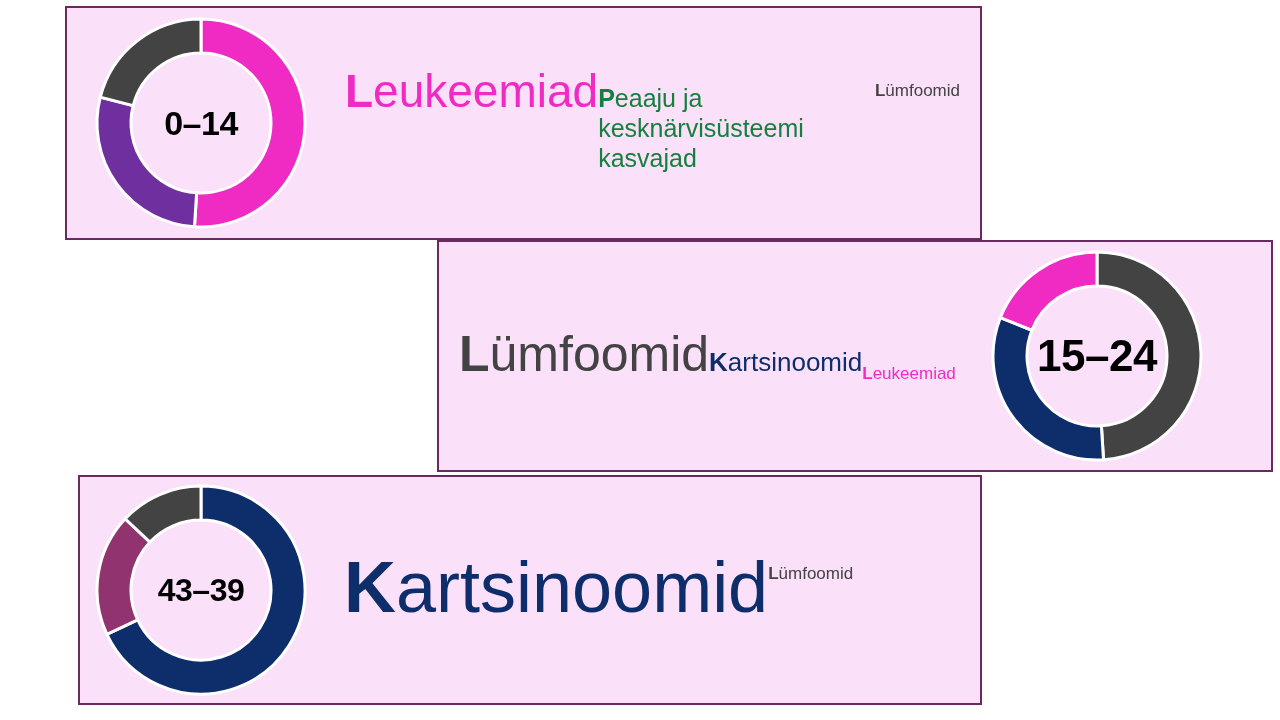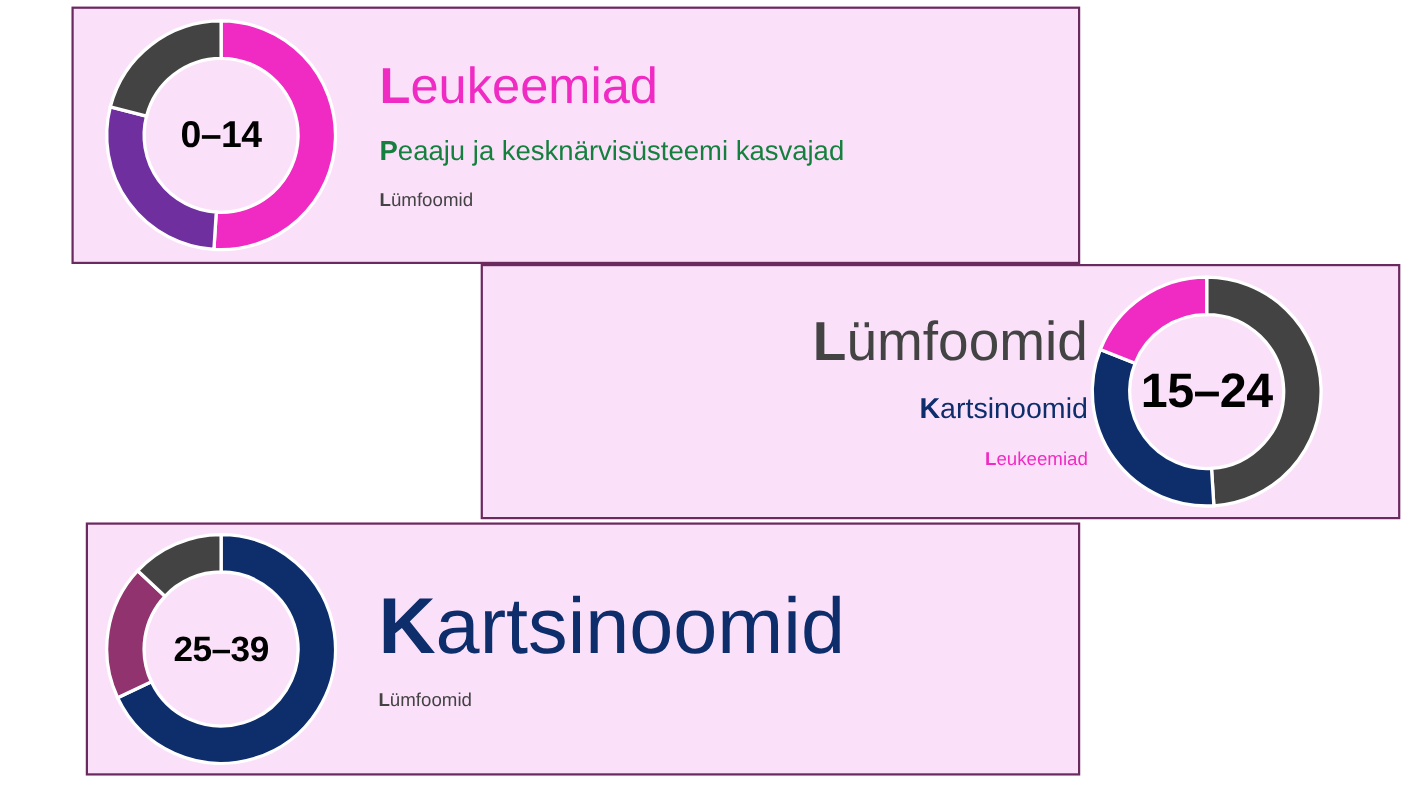--- a/index.html
+++ b/index.html
@@ -49,21 +49,21 @@
     letter-spacing:-0.5px;
     pointer-events:none;
   }
   #panel-0 .donut-label{ font-size:34px; }
   #panel-1 .donut-label{ font-size:44px; }
   #panel-2 .donut-label{ font-size:32px; }
 
   .text-block{
     flex:1 1 auto;
     display:flex;
-    flex-direction:column;
+    flex-direction:row;
     justify-content:flex-start;
     box-sizing:border-box;
   }
   #panel-0 .text-block{ padding-left:36px; padding-right:20px; align-items:flex-start; }
   #panel-1 .text-block{ padding-right:0px;  padding-left:20px; align-items:flex-end; text-align:right;}
   #panel-2 .text-block{ padding-left:35px;  padding-right:20px; align-items:flex-start; }
 
   .rank1{ line-height:1.05; margin:0 0 4px 0; font-weight:400; }
   .rank2{ line-height:1.2;  margin:0 0 6px 0; font-weight:400; }
   .rank3{ line-height:1.2;  margin:0;          font-weight:400; }
@@ -131,21 +131,21 @@
     </div>
   </div>
 
   <div class="panel" id="panel-2">
     <div class="chart-wrap">
       <svg class="donut-svg" id="svg-2" width="216" height="216" viewBox="0 0 216 216">
           <path d="M 108 4 A 104 104 0 1 1 13.89798654353396 152.28104632276754 L 44.66210632737863 137.80455040955508 A 70 70 0 1 0 108 38 Z" fill="#0d2d6b" stroke="#ffffff" stroke-width="3"></path>
           <path d="M 13.89798654353396 152.28104632276754 A 104 104 0 0 1 32.18726274817324 36.80710098341633 L 56.97219608050121 60.08170258499177 A 70 70 0 0 0 44.66210632737863 137.80455040955508 Z" fill="#91336f" stroke="#ffffff" stroke-width="3"></path>
           <path d="M 32.18726274817324 36.80710098341633 A 104 104 0 0 1 108.00000000000007 4 L 108.00000000000004 38 A 70 70 0 0 0 56.97219608050121 60.08170258499177 Z" fill="#434343" stroke="#ffffff" stroke-width="3"></path>
         </svg>
-      <div class="donut-label">25–39</div>
+      <div class="donut-label">43–39</div>
     </div>
     <div class="text-block">
       <div class="rank1" style="color: rgb(13, 45, 107);">
         <span class="first-letter">K</span><span>artsinoomid</span>
       </div>
       <div class="rank3" style="color: rgb(67, 67, 67);">
         <span class="first-letter">L</span><span>ümfoomid</span>
       </div>
     </div>
   </div>

